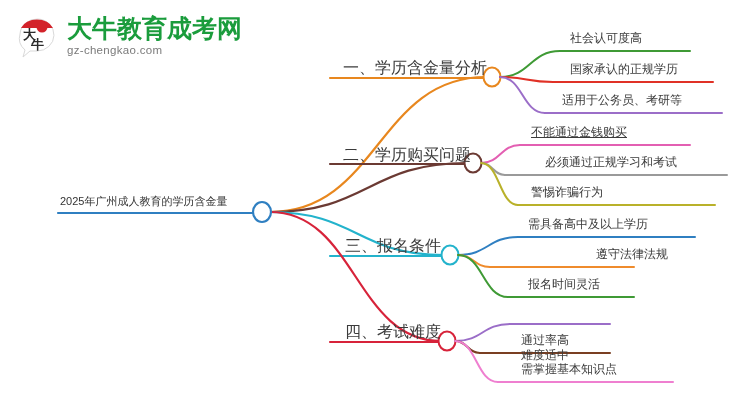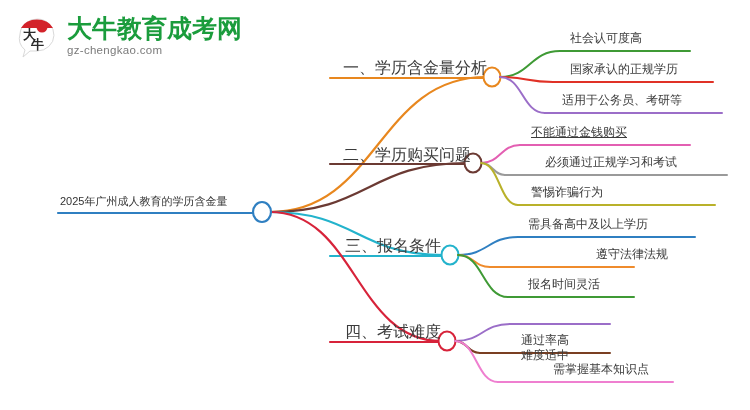--- a/index.html
+++ b/index.html
@@ -157,15 +157,15 @@
       <div class="node-label node-leaf" style="left: 531px; top: 126px; text-decoration: underline;">不能通过金钱购买</div>
       <div class="node-label node-leaf" style="left: 545px; top: 156px;">必须通过正规学习和考试</div>
       <div class="node-label node-leaf" style="left: 531px; top: 186px;">警惕诈骗行为</div>
       <div class="node-label node-branch" style="left: 345px; top: 238px;">三、报名条件</div>
       <div class="node-label node-leaf" style="left: 528px; top: 218px;">需具备高中及以上学历</div>
       <div class="node-label node-leaf" style="left: 556px; top: 248px; margin-left: 40px;">遵守法律法规</div>
       <div class="node-label node-leaf" style="left: 528px; top: 278px;">报名时间灵活</div>
       <div class="node-label node-branch" style="left: 345px; top: 324px;">四、考试难度</div>
       <div class="node-label node-leaf" style="left: 521px; top: 305px; margin-top: 44px;">难度适中</div>
       <div class="node-label node-leaf" style="left: 521px; top: 334px;">通过率高</div>
-      <div class="node-label node-leaf" style="left: 521px; top: 363px; margin-left: 32px;">需掌握基本知识点</div>
+      <div class="node-label node-leaf" style="left: 521px; top: 363px;">需掌握基本知识点</div>
     </div>
 </div>
 
 </body></html>

